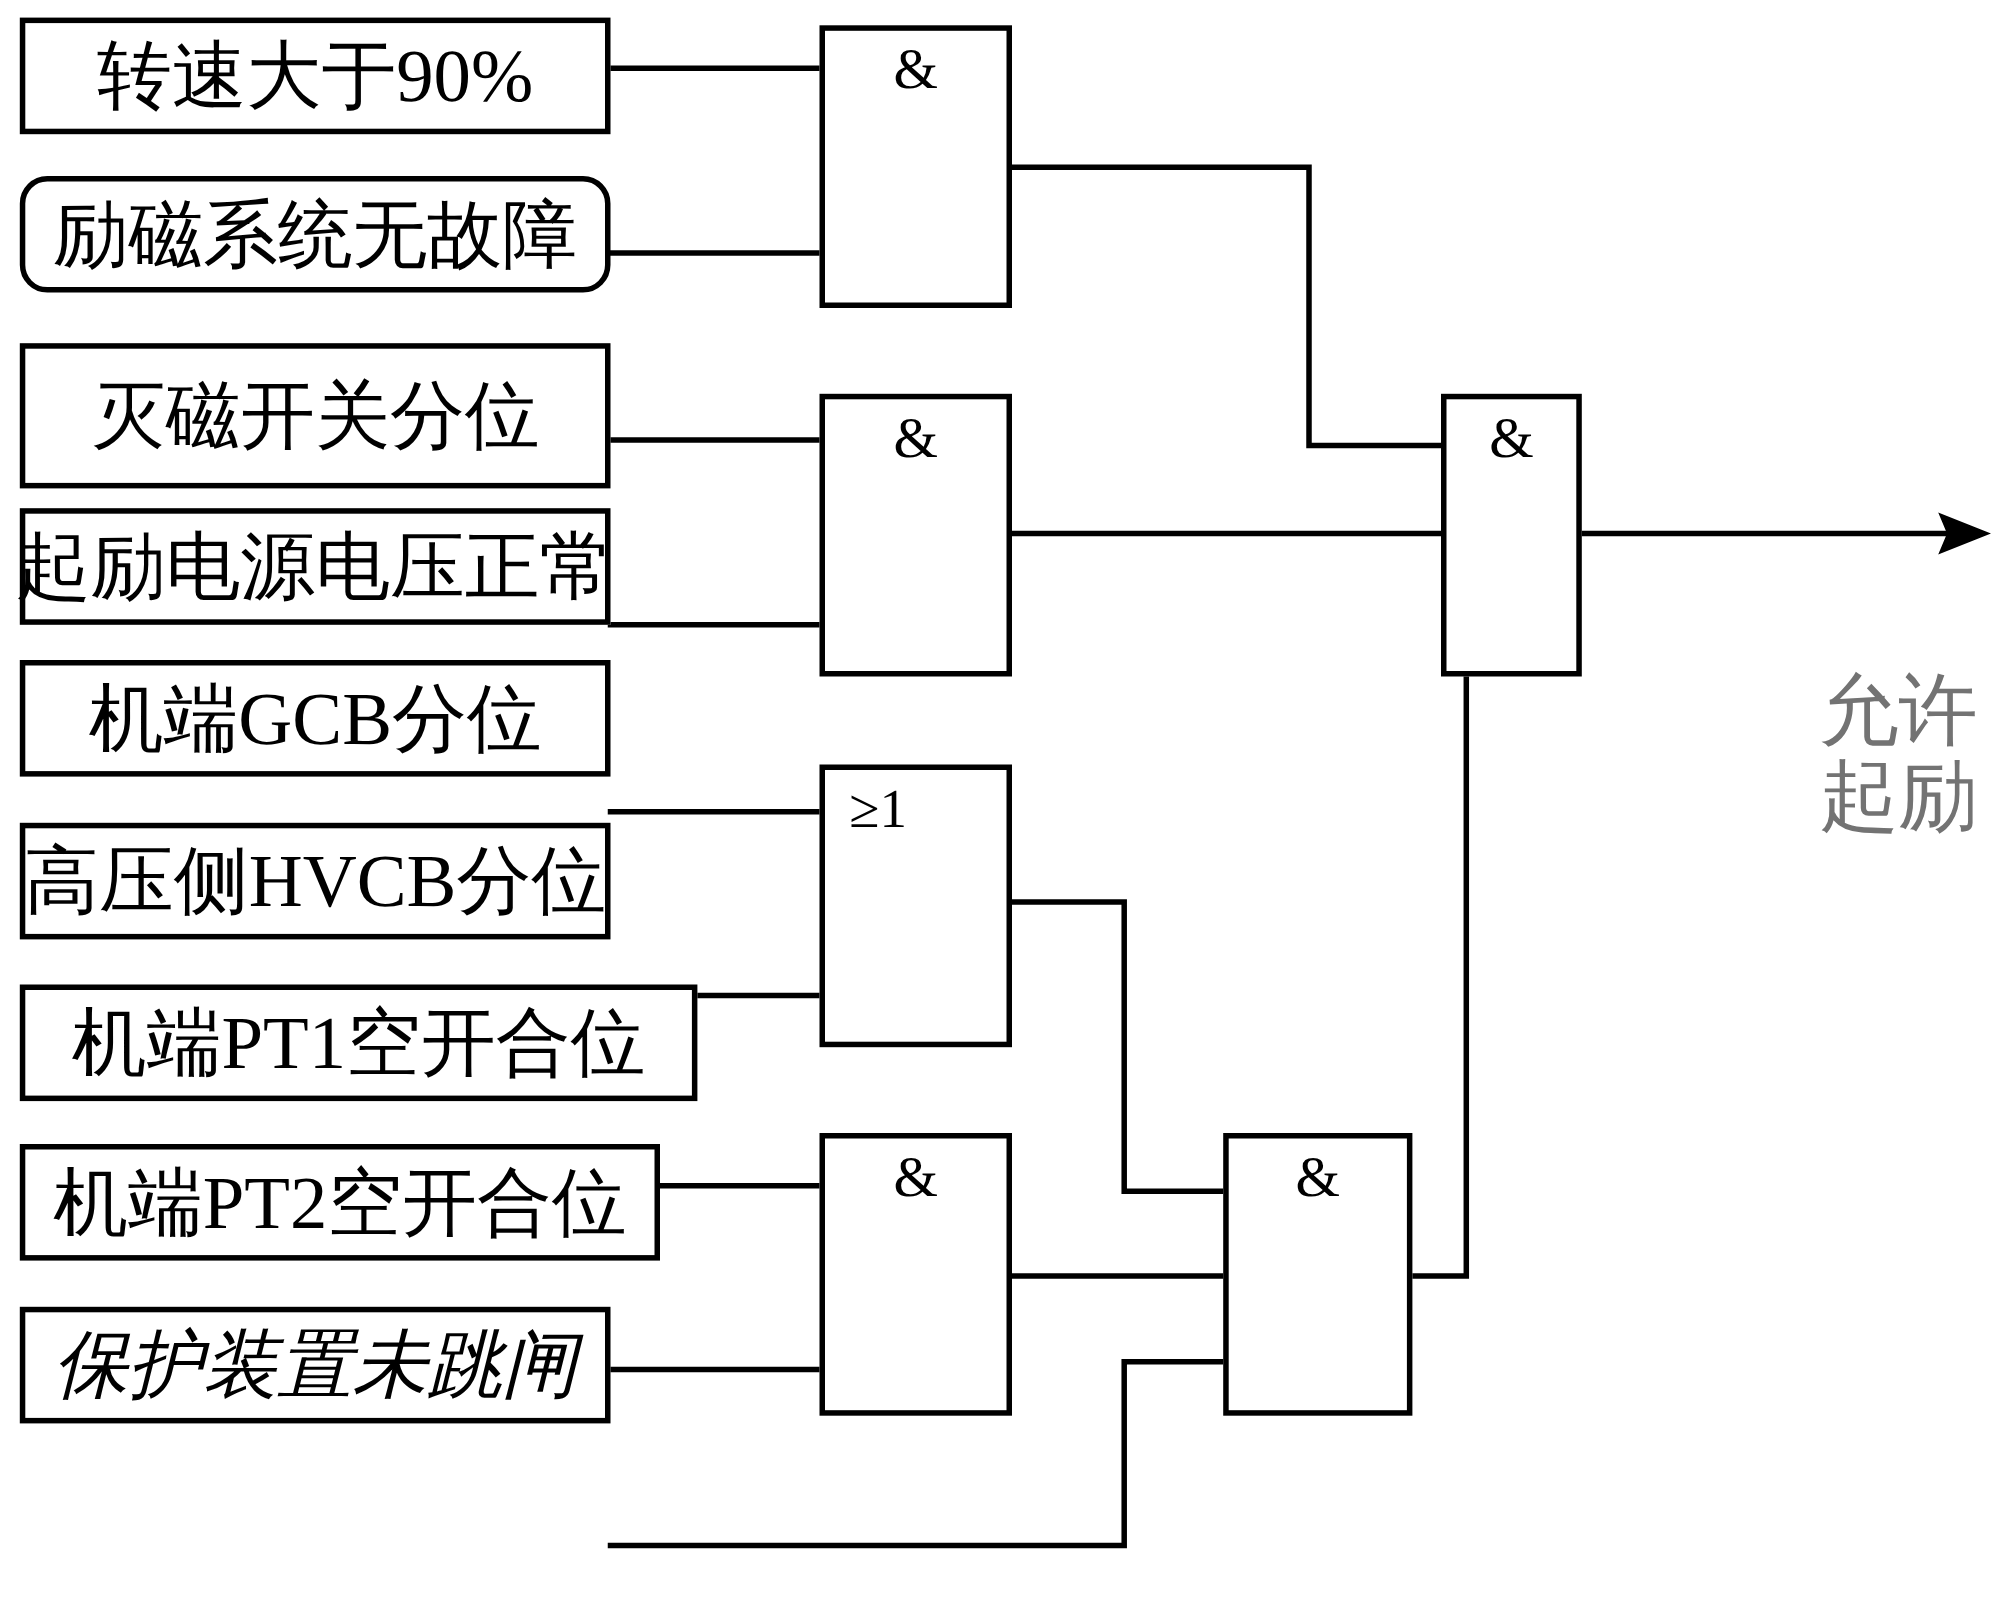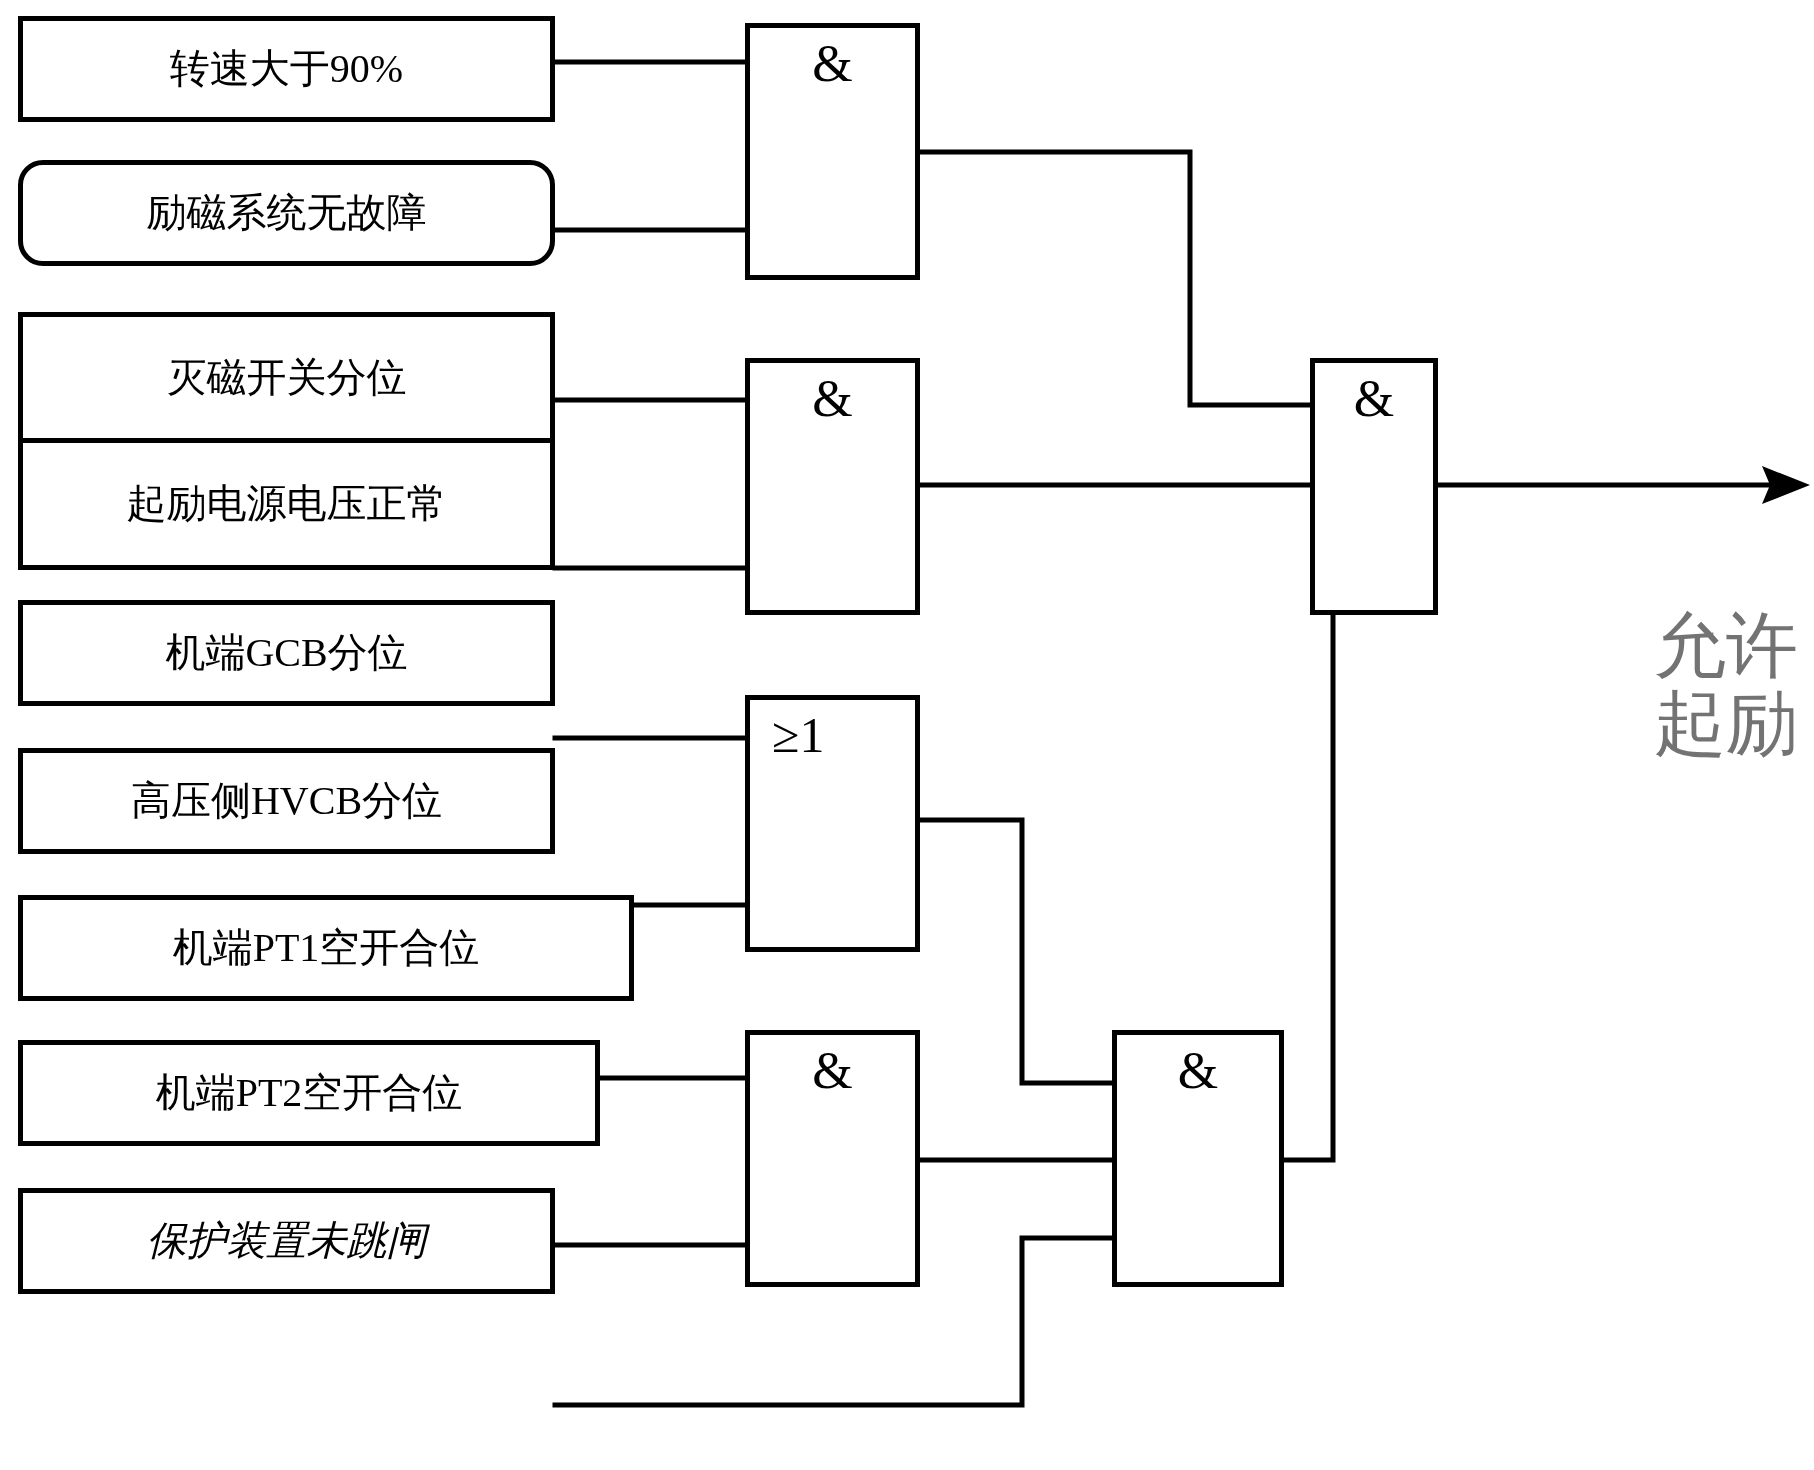--- a/index.html
+++ b/index.html
@@ -3,21 +3,21 @@
 <meta charset="utf-8">
 <title>Logic Diagram</title>
 <style>
   html,body{margin:0;padding:0;background:#ffffff;}
   body{width:1814px;height:1470px;overflow:hidden;
        font-family:"Liberation Serif","DejaVu Serif",serif;}
   #stage{position:relative;width:1814px;height:1470px;background:#fff;}
   svg.wires{position:absolute;left:0;top:0;width:1814px;height:1470px;}
   .ibox{position:absolute;box-sizing:border-box;border:5px solid #000;background:#fff;
         display:flex;align-items:center;justify-content:center;}
-  .ibox .txt{font-size:40px;line-height:1;color:#000;white-space:nowrap;
+  .ibox .txt{font-size:68px;line-height:1;color:#000;white-space:nowrap;
              font-family:"Liberation Serif","DejaVu Serif",serif;letter-spacing:0px;text-align:right;}
   .gate{position:absolute;box-sizing:border-box;border:5px solid #000;background:#fff;}
   .gate .glabel{position:absolute;left:0;right:0;top:10px;text-align:center;
                 font-size:52px;line-height:1;color:#000;
                 font-family:"Liberation Serif","DejaVu Serif",serif;}
   .gate.or .glabel{text-align:left;padding-left:22px;font-size:50px;}
   .outlabel{position:absolute;font-size:72px;line-height:1.08;color:#737373;text-align:center;
             font-family:"Liberation Serif","DejaVu Serif",serif;white-space:pre-line;}
 </style>
 </head>
@@ -62,21 +62,21 @@
   </div>
 
   <div class="ibox" style="left:18px;top:160px;width:537px;height:106px;border-radius:25px;">
     <span class="txt">励磁系统无故障</span>
   </div>
 
   <div class="ibox" style="left:18px;top:312px;width:537px;height:132px;">
     <span class="txt">灭磁开关分位</span>
   </div>
 
-  <div class="ibox" style="left:18px;top:438px;width:537px;height:132px;">
+  <div class="ibox" style="left:18px;top:462px;width:537px;height:106px;">
     <span class="txt">起励电源电压正常</span>
   </div>
 
   <div class="ibox" style="left:18px;top:600px;width:537px;height:106px;">
     <span class="txt">机端GCB分位</span>
   </div>
 
   <div class="ibox" style="left:18px;top:748px;width:537px;height:106px;">
     <span class="txt">高压侧HVCB分位</span>
   </div>

